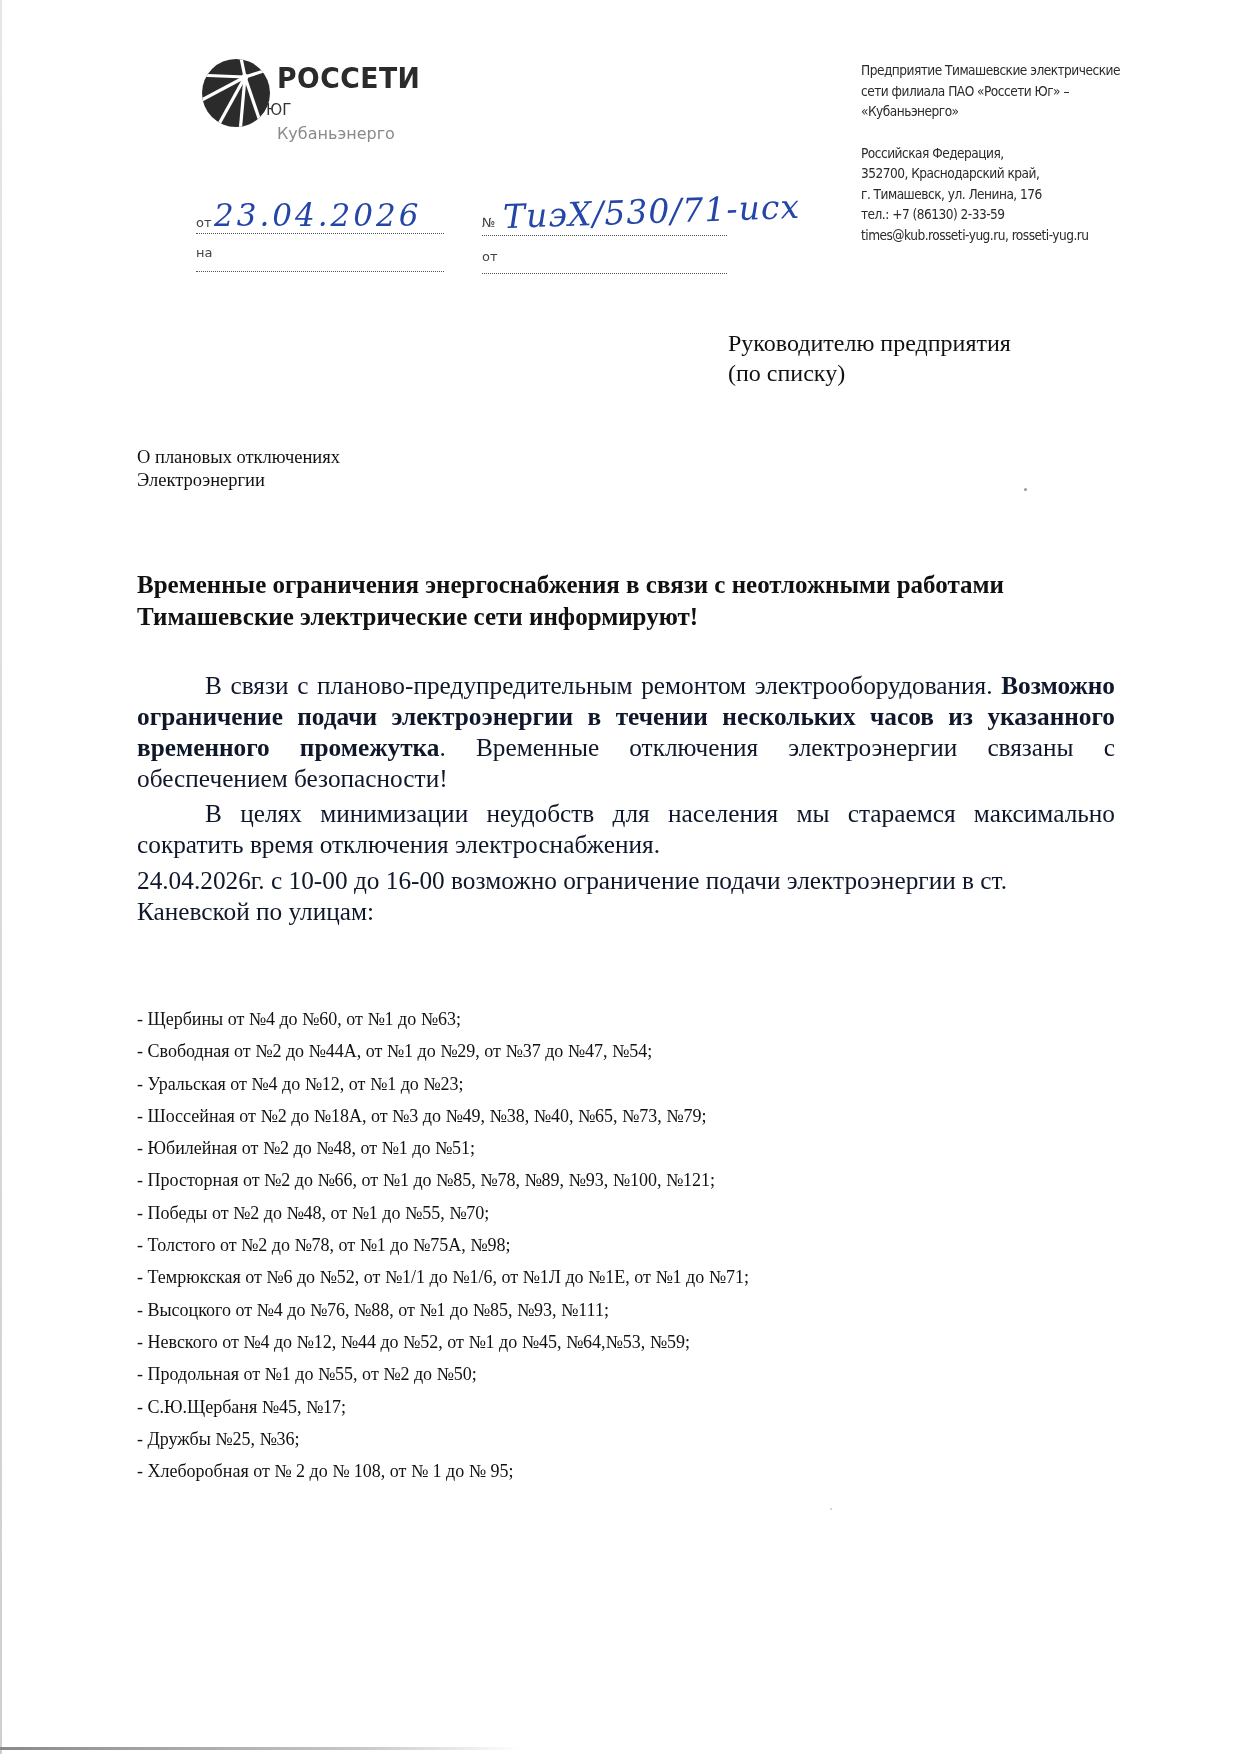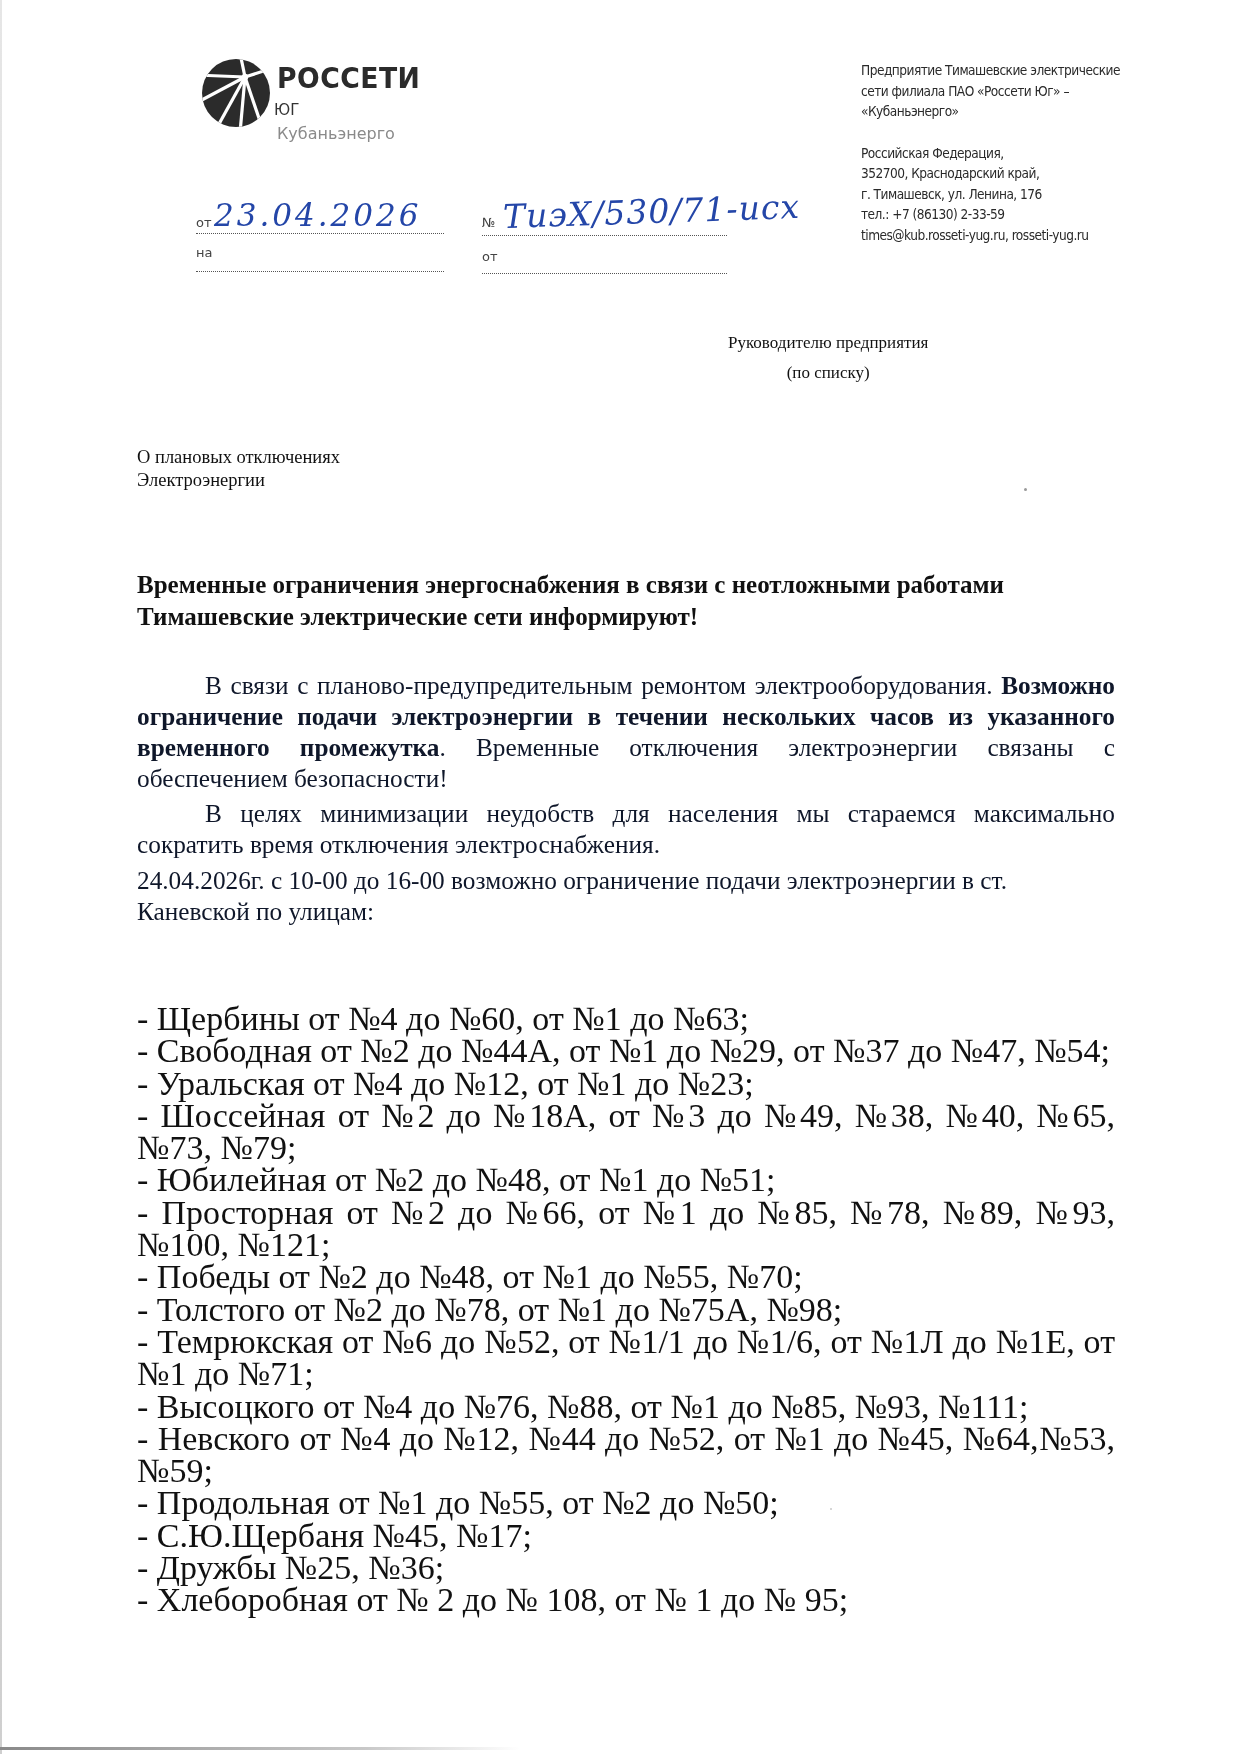--- a/index.html
+++ b/index.html
@@ -8,47 +8,47 @@
       background: #ffffff; color: #111111;
       font-family: "Liberation Serif", serif;
     }
     .scan-edge-left { position: absolute; left: 0; top: 0; width: 2px; height: 1754px; background: linear-gradient(#e6e6e6, #cfcfcf); }
     .scan-edge-bottom { position: absolute; left: 0; bottom: 4px; width: 520px; height: 3px; background: linear-gradient(90deg, #8a8a8a, #c8c8c8 70%, rgba(255,255,255,0)); }
 
     
     .logo { position: absolute; left: 200px; top: 57px; width: 220px; height: 90px; }
     .logo-mark { position: absolute; left: 0; top: 0; width: 72px; height: 72px; }
     .logo-name { position: absolute; left: 77px; top: 4px; font-family: "DejaVu Sans", sans-serif; font-weight: bold; font-size: 29px; letter-spacing: 0.5px; color: #2b2b2b; transform: scaleX(0.92); transform-origin: left; }
-    .logo-sub { position: absolute; left: 74px; top: 44px; font-family: "DejaVu Sans", sans-serif; font-size: 15px; color: #333; }
+    .logo-sub { position: absolute; left: 66px; top: 44px; font-family: "DejaVu Sans", sans-serif; font-size: 15px; color: #333; }
     .logo-sub2 { position: absolute; left: 77px; top: 67px; font-family: "DejaVu Sans", sans-serif; font-size: 16px; color: #8a8a8a; }
 
     
     .company { position: absolute; left: 861px; top: 60px; width: 340px; font-family: "DejaVu Sans", sans-serif; font-size: 14.2px; line-height: 20.5px; color: #2a2a2a; letter-spacing: -0.6px; transform: scaleX(0.86); transform-origin: left top; width: 395px; }
     .company .block { margin-bottom: 21px; }
     .company div.line { white-space: nowrap; }
 
     
     .reg { position: absolute; font-family: "DejaVu Sans", sans-serif; font-size: 13px; color: #444; }
     .reg-line { position: absolute; height: 0; border-top: 1.5px dotted #555; }
     .hand { position: absolute; font-family: "DejaVu Serif", serif; font-style: italic; color: #2446a8; white-space: nowrap; }
 
     
-    .addressee { position: absolute; left: 728px; top: 328px; font-size: 17px; line-height: 30px; color: #111; text-align: center; }
+    .addressee { position: absolute; left: 728px; top: 328px; font-size: 24px; line-height: 30px; color: #111; }
 
     
     .subject { position: absolute; left: 137px; top: 446px; font-size: 18.5px; line-height: 23px; color: #111; }
 
     
     .headline { position: absolute; left: 137px; top: 569px; width: 900px; font-size: 25px; line-height: 32px; font-weight: bold; color: #111; font-family: Liberation Serif, serif; }
     .body { position: absolute; left: 137px; width: 978px; font-size: 25.3px; line-height: 31px; color: #0f172a; text-align: justify; }
     .p1 { top: 670px; }
     .p2 { top: 798px; }
     .indent { display: inline-block; width: 68px; }
     .p3 { top: 865px; text-align: left; }
-    .streets { position: absolute; left: 137px; top: 1003px; width: 978px; font-size: 34px; line-height: 32.3px; color: #111; margin: 0; padding: 0; list-style: none; }
+    .streets { position: absolute; left: 137px; top: 1003px; width: 978px; font-size: 18px; line-height: 32.3px; color: #111; margin: 0; padding: 0; list-style: none; }
     .streets li { text-align: justify; }
     .speck { position: absolute; left: 1024px; top: 488px; width: 3px; height: 3px; background: #9a9a9a; border-radius: 50%; }
     .speck2 { position: absolute; left: 830px; top: 1508px; width: 2px; height: 2px; background: #c9c9c9; border-radius: 50%; }
   </style>
 </head>
 <body>
 
 <div class="scan-edge-left"></div>
 <div class="scan-edge-bottom"></div>
 

